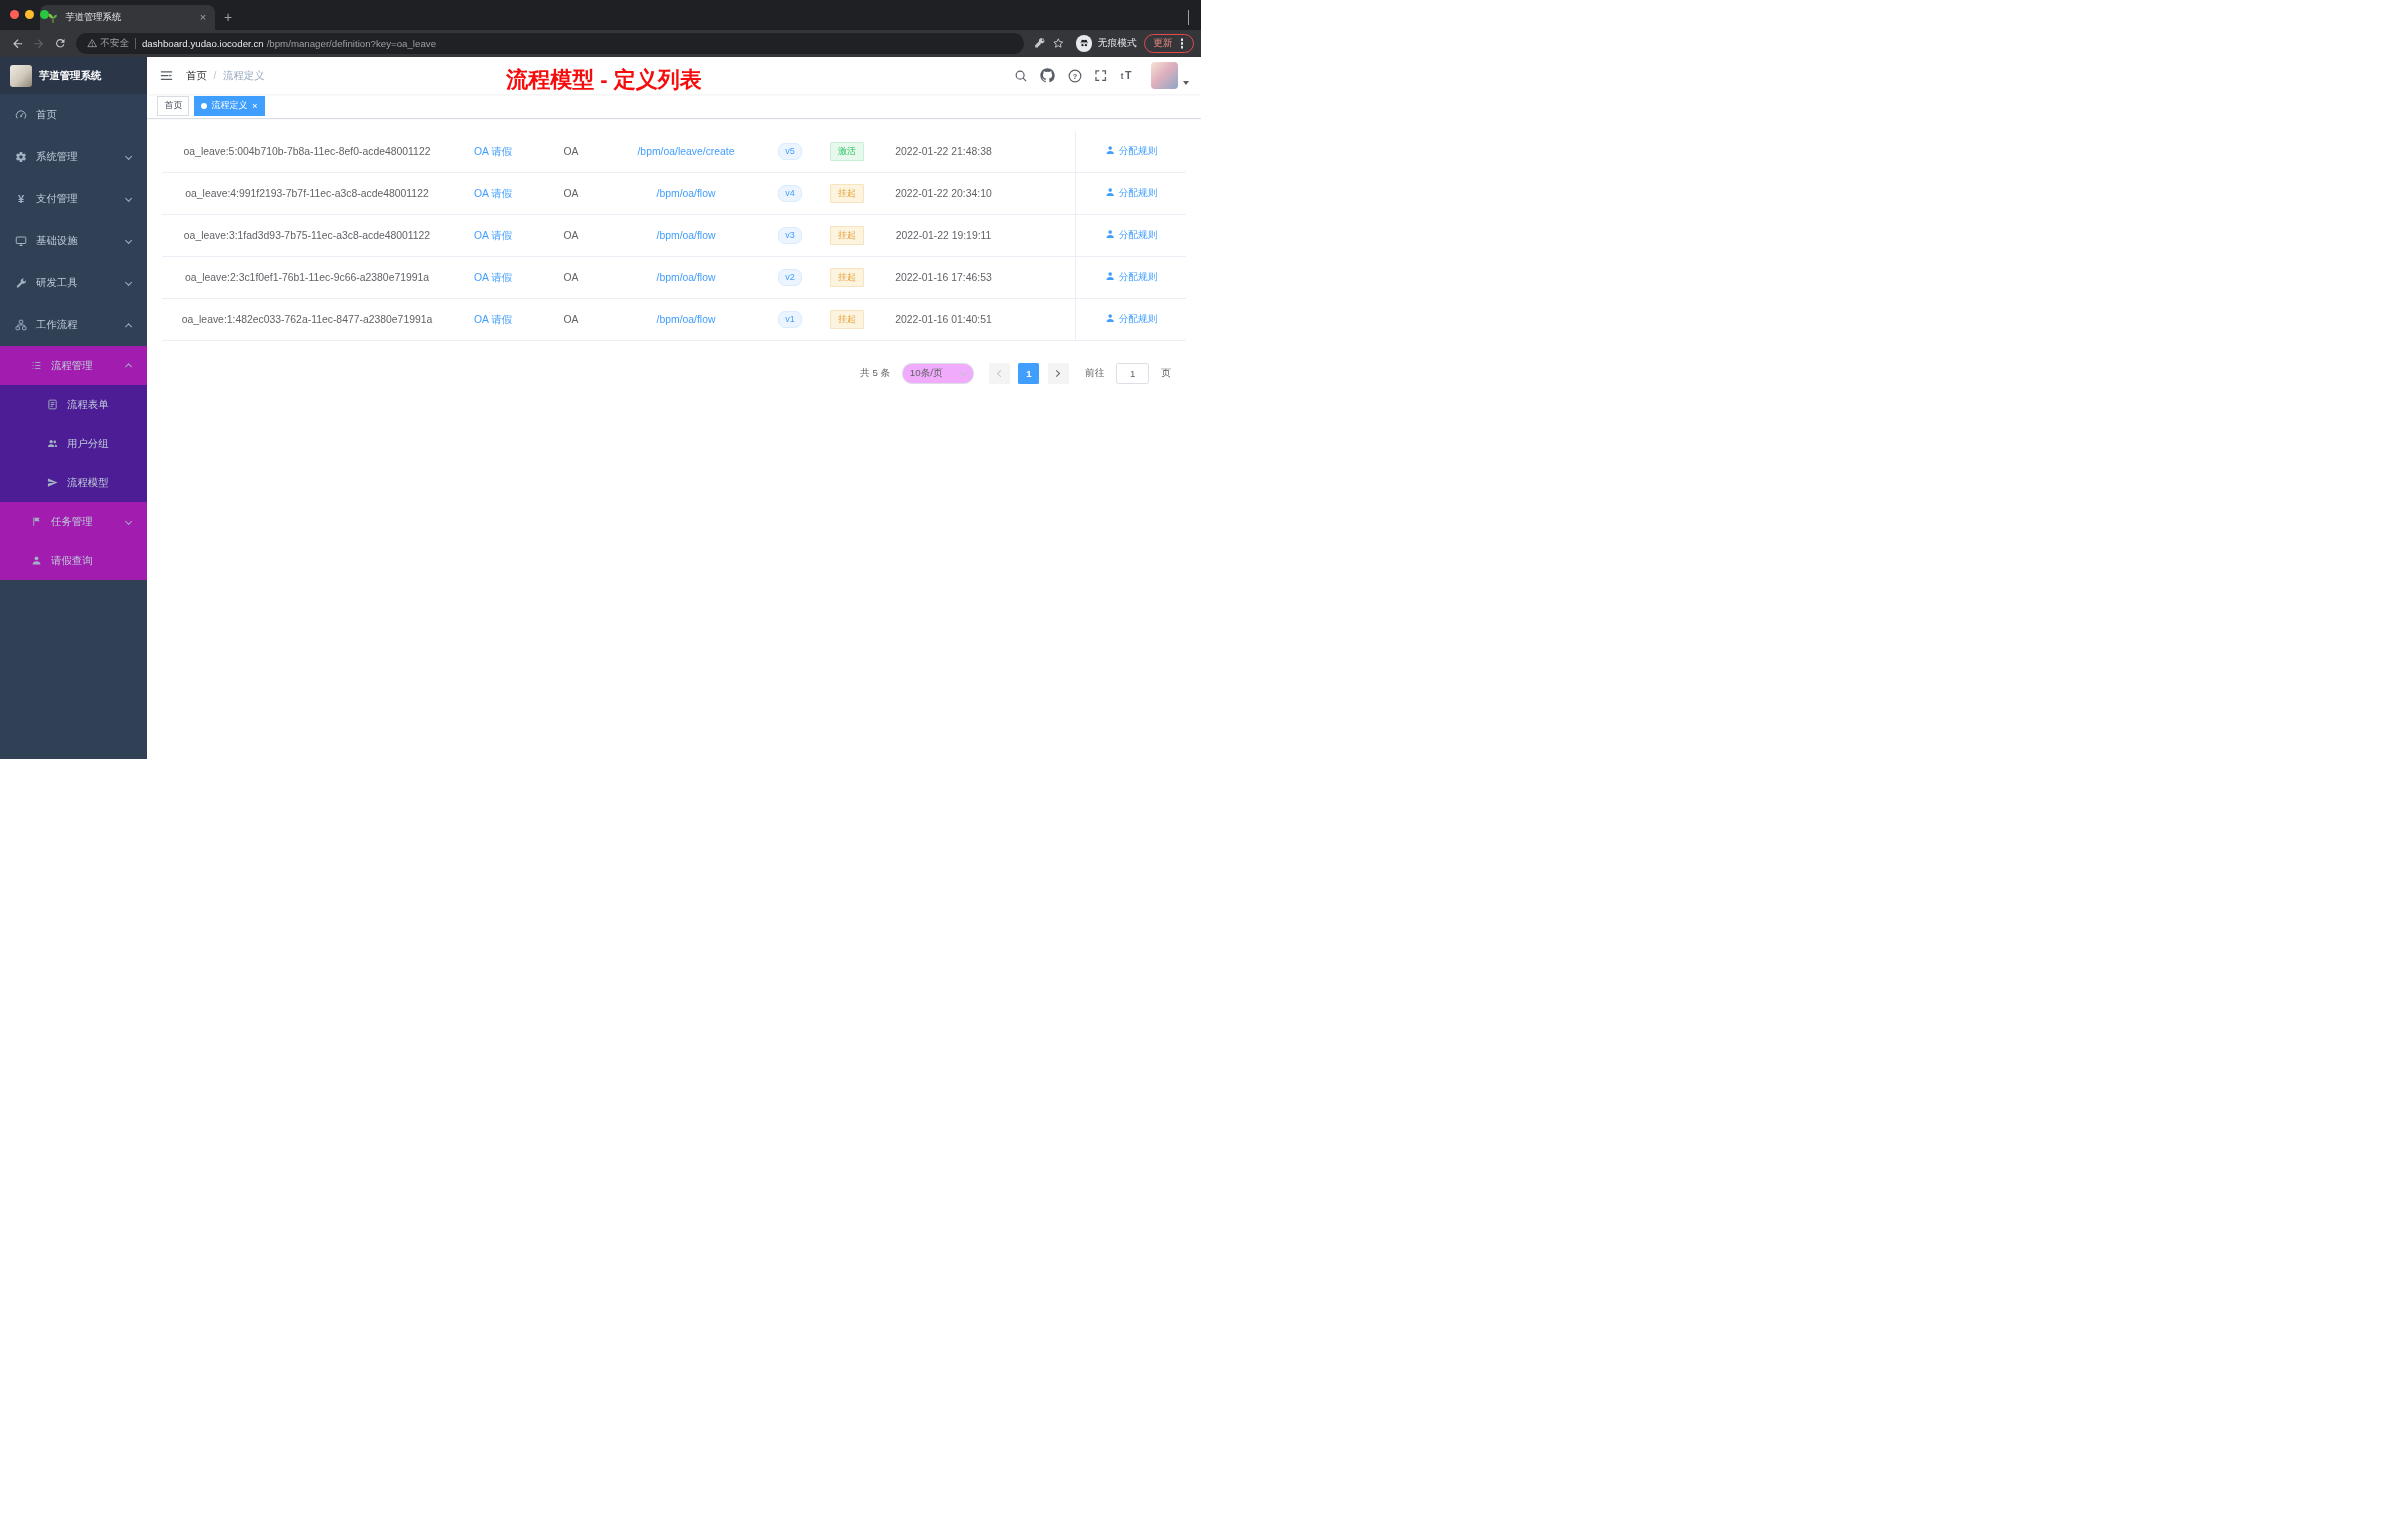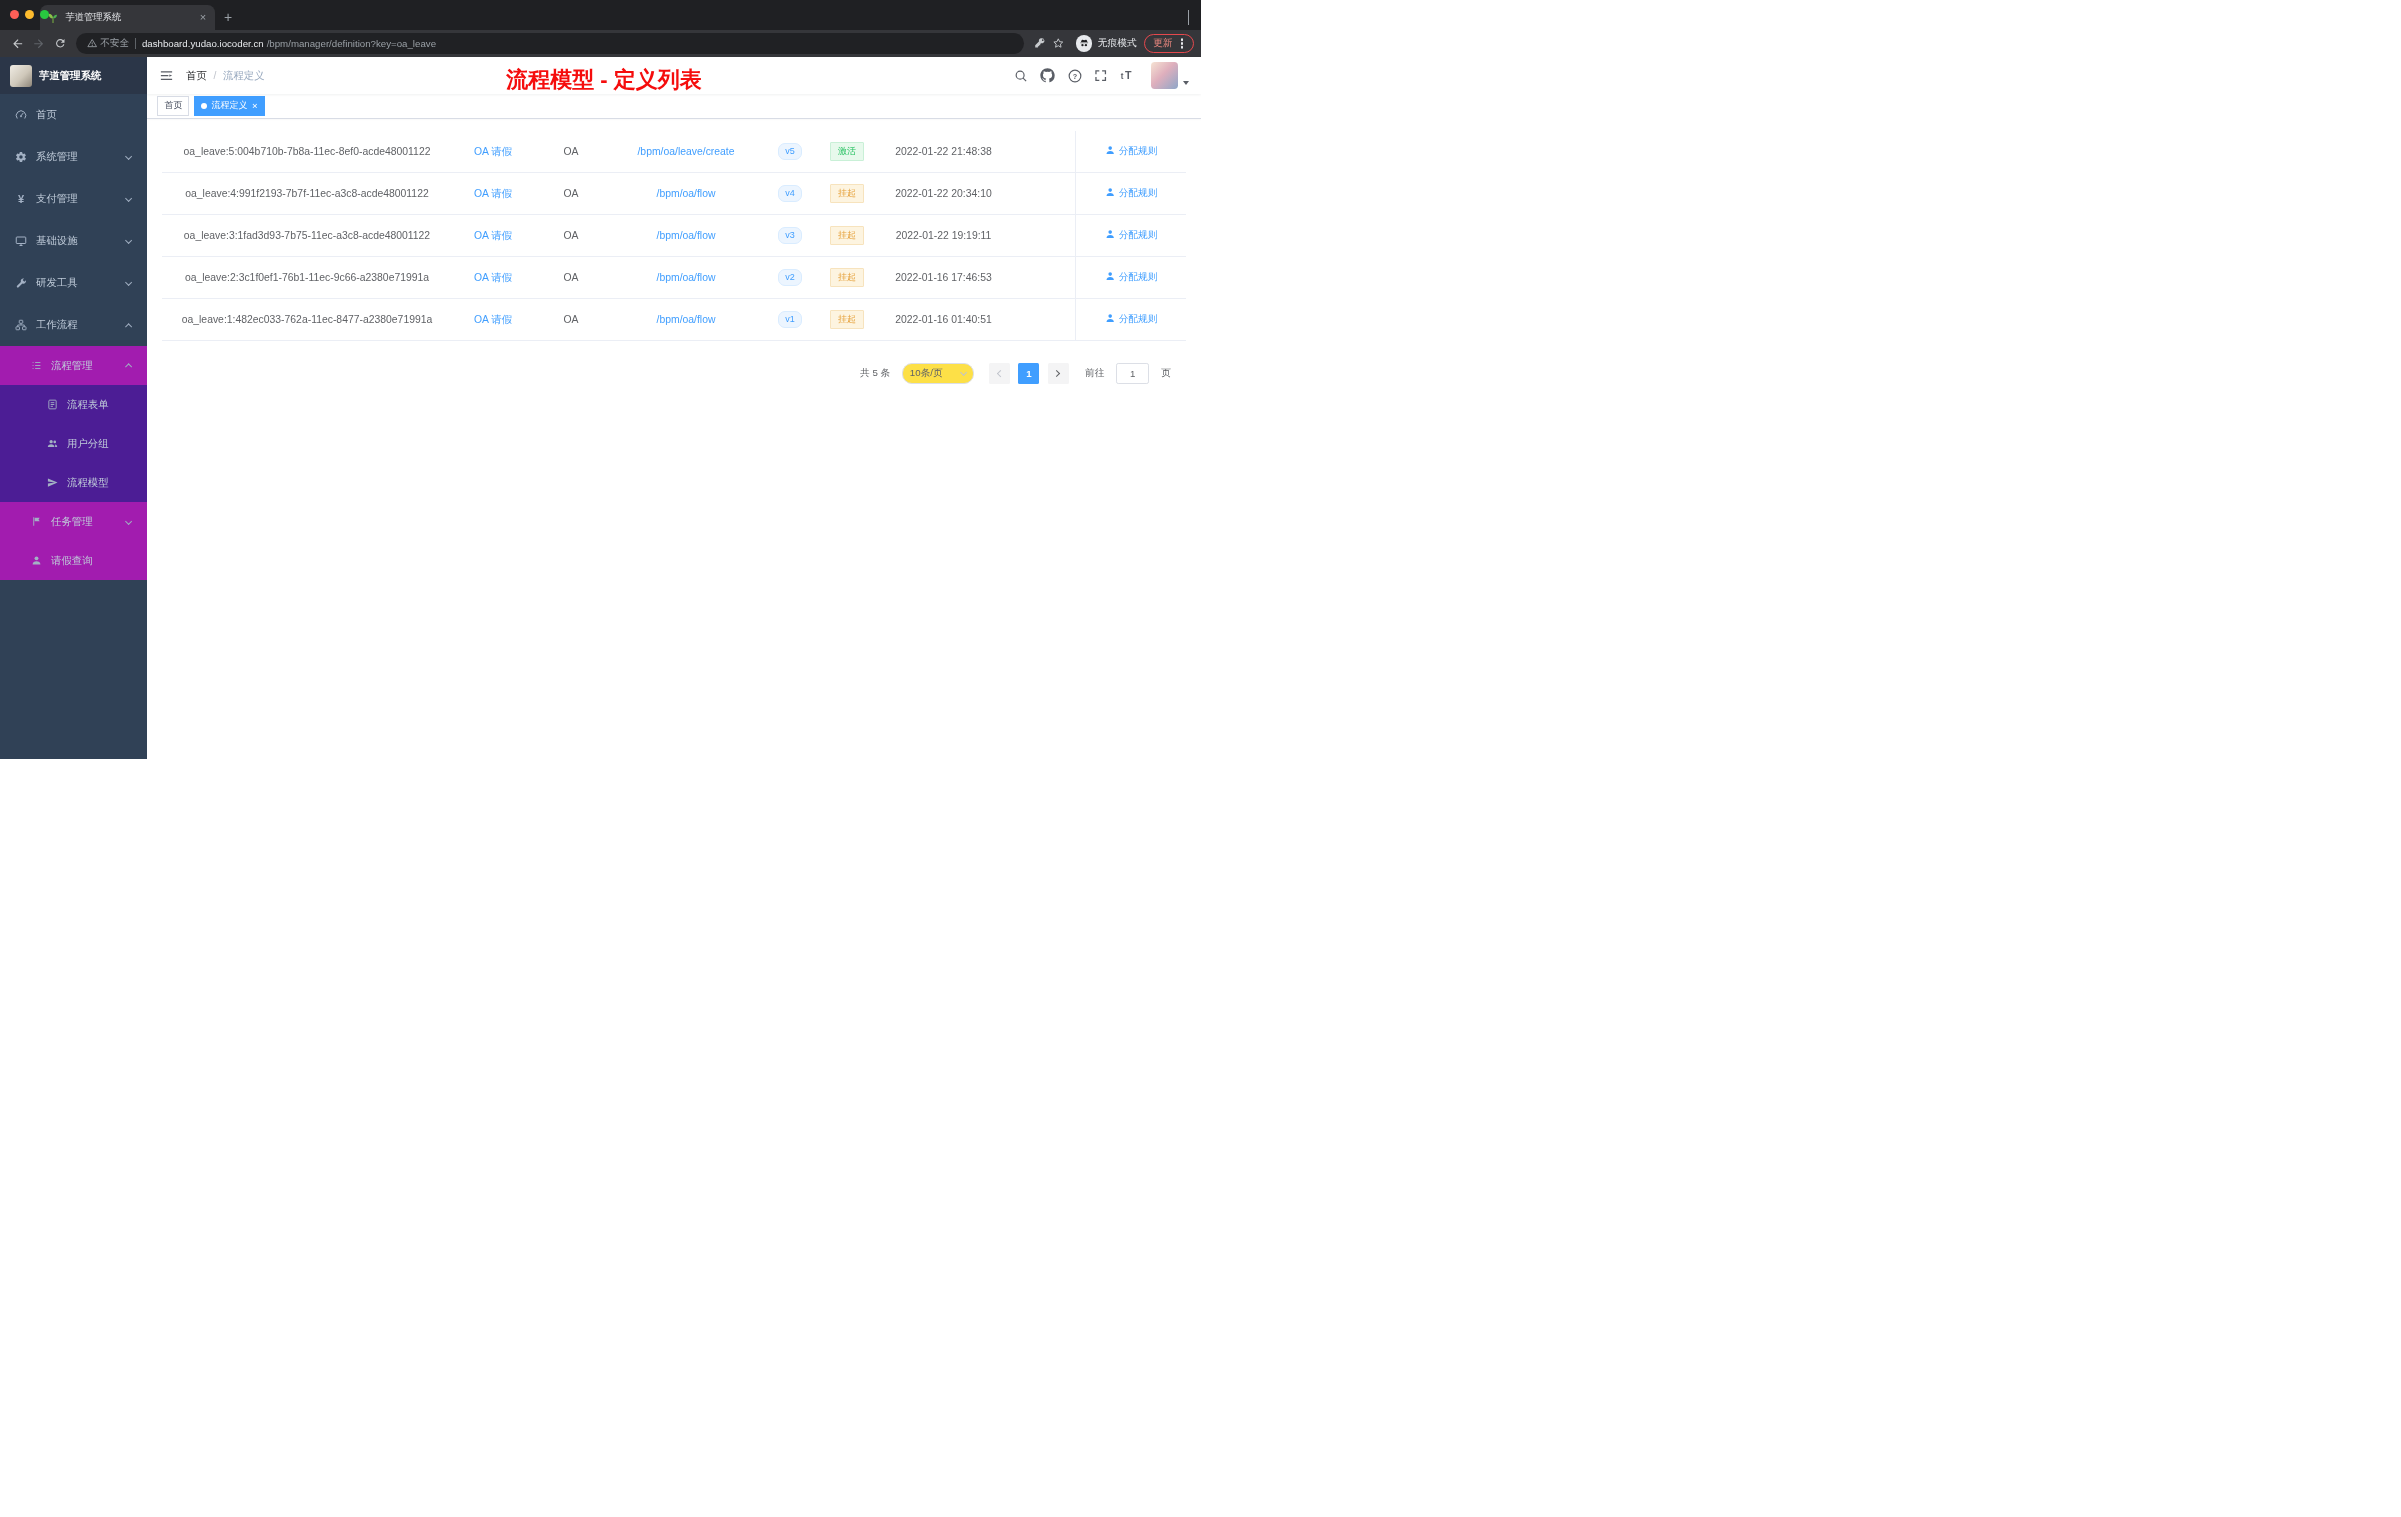--- a/index.html
+++ b/index.html
@@ -97,21 +97,21 @@
   .vtag{background:#ecf5ff;border:0.7px solid #d9ecff;color:#409eff;font-size:9px;padding:1.5px 6.7px;border-radius:7px;line-height:1.4}
   .stag{font-size:9px;padding:1.5px 7.4px;border-radius:1px;line-height:1.5}
   .stag[data-type="success"]{background:#e7f9ec;color:#1fbf5c;border:0.7px solid #c9f0d7}
   .stag[data-type="warning"]{background:#fdf4e0;color:#e6a23c;border:0.7px solid #f7e3bd}
   .action-link{display:flex;align-items:flex-start;gap:3.7px;font-size:9.7px}
 
   
   .pagination{display:flex;align-items:center;justify-content:flex-end;gap:9px;margin:22px 15px 0;font-size:9.7px;color:#606266}
   .ptotal{margin-right:3px}
   .psel{width:72px;height:21px;border:0.7px solid #dcdfe6;border-radius:10px;display:flex;align-items:center;
-        justify-content:space-between;padding:0 6.7px;cursor:pointer;background:#fde047}
+        justify-content:space-between;padding:0 6.7px;cursor:pointer;background:#f0abfc}
   .selchev{width:5.2px;height:5.2px;border-right:1.1px solid #c0c4cc;border-bottom:1.1px solid #c0c4cc;transform:rotate(45deg);margin-top:-2.2px}
   .pgroup{display:flex;align-items:center;gap:8.2px;margin-left:6px}
   .pbtn{width:21px;height:21px;background:#f4f4f5;border-radius:1.5px;display:flex;align-items:center;justify-content:center;cursor:pointer}
   .arrl{width:5.2px;height:5.2px;border-left:1.1px solid #c0c4cc;border-top:1.1px solid #c0c4cc;transform:rotate(-45deg);margin-left:2.2px}
   .arrr{width:5.2px;height:5.2px;border-right:1.1px solid #606266;border-top:1.1px solid #606266;transform:rotate(45deg);margin-right:2.2px}
   .pactive{width:21px;height:21px;background:#409eff;color:#fff;border-radius:1.5px;display:flex;align-items:center;
            justify-content:center;font-weight:bold;font-size:9.7px;cursor:pointer}
   .goto{display:flex;align-items:center;gap:12px;margin-left:7.4px}
   .goto-input{width:33px;height:21px;border:0.7px solid #dcdfe6;border-radius:2.2px;text-align:center;font-size:9.7px;
               color:#606266;font-family:inherit;outline:none}

